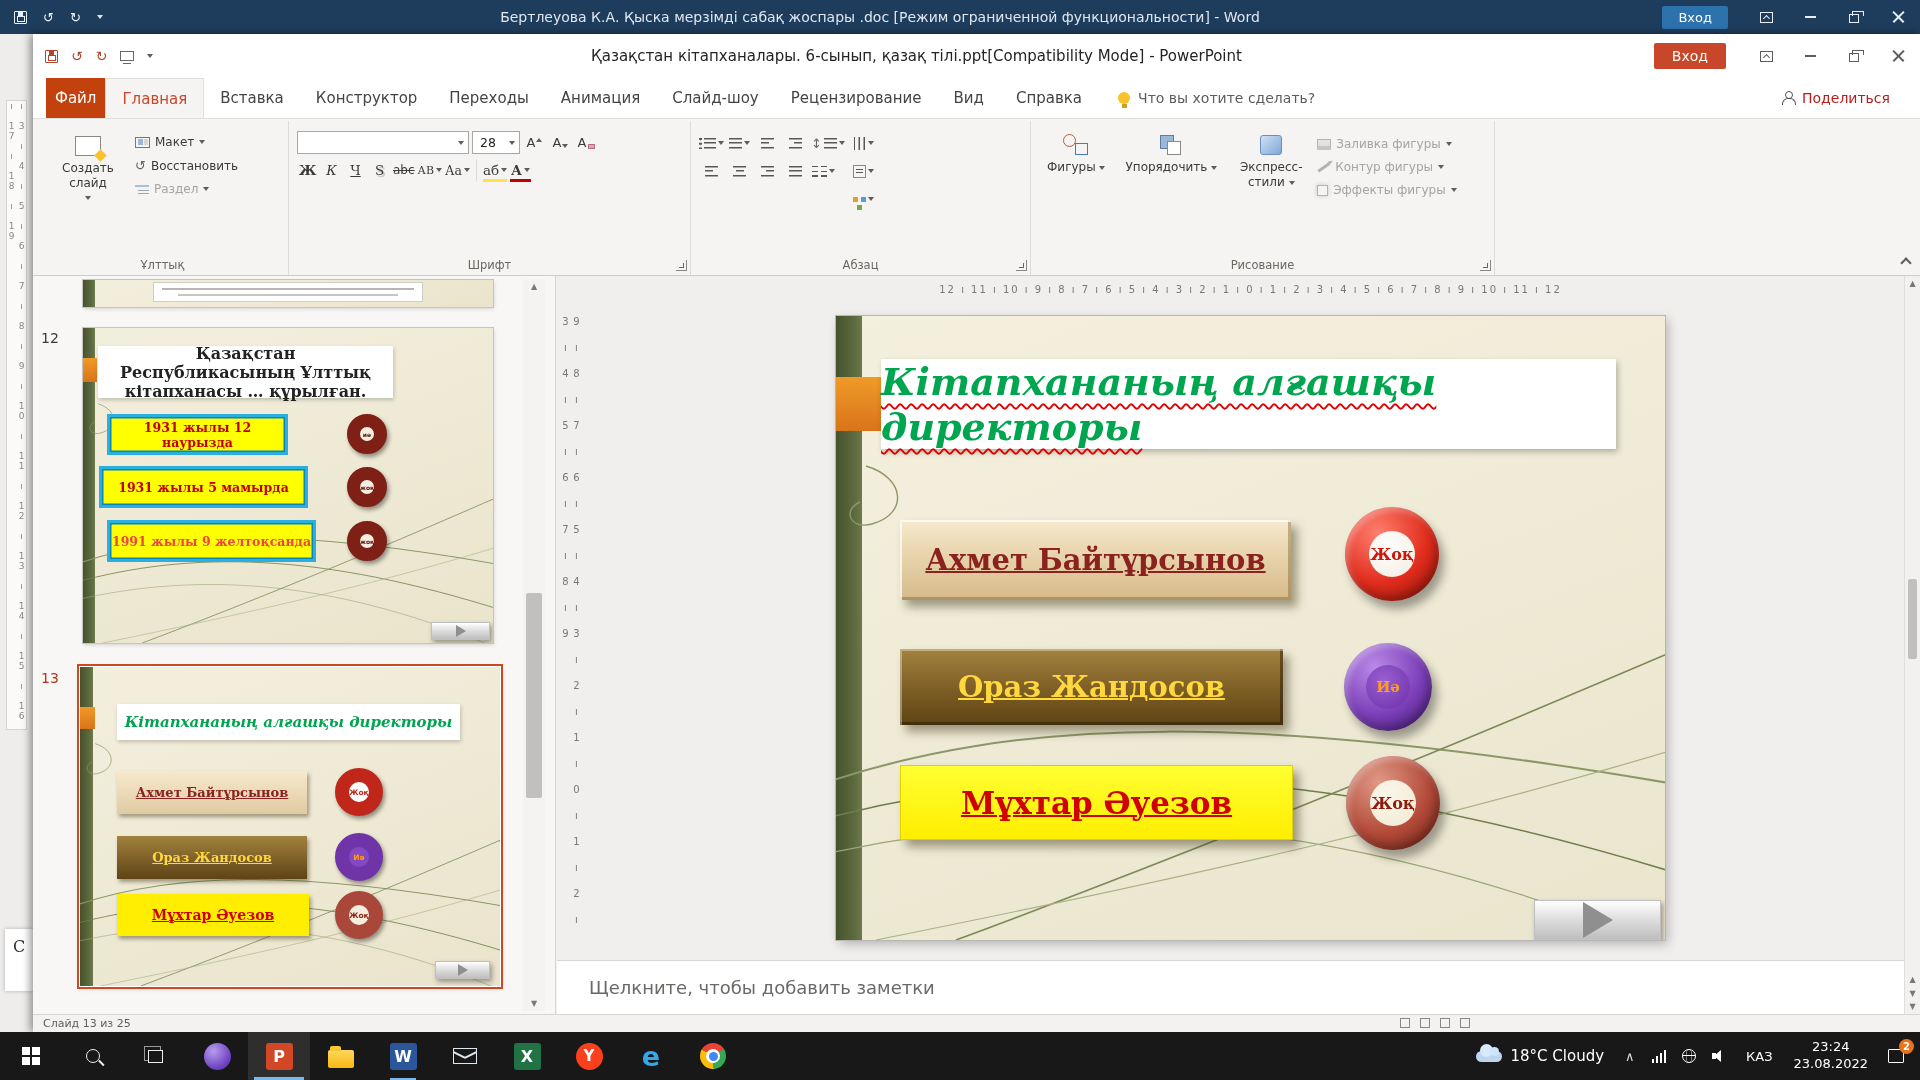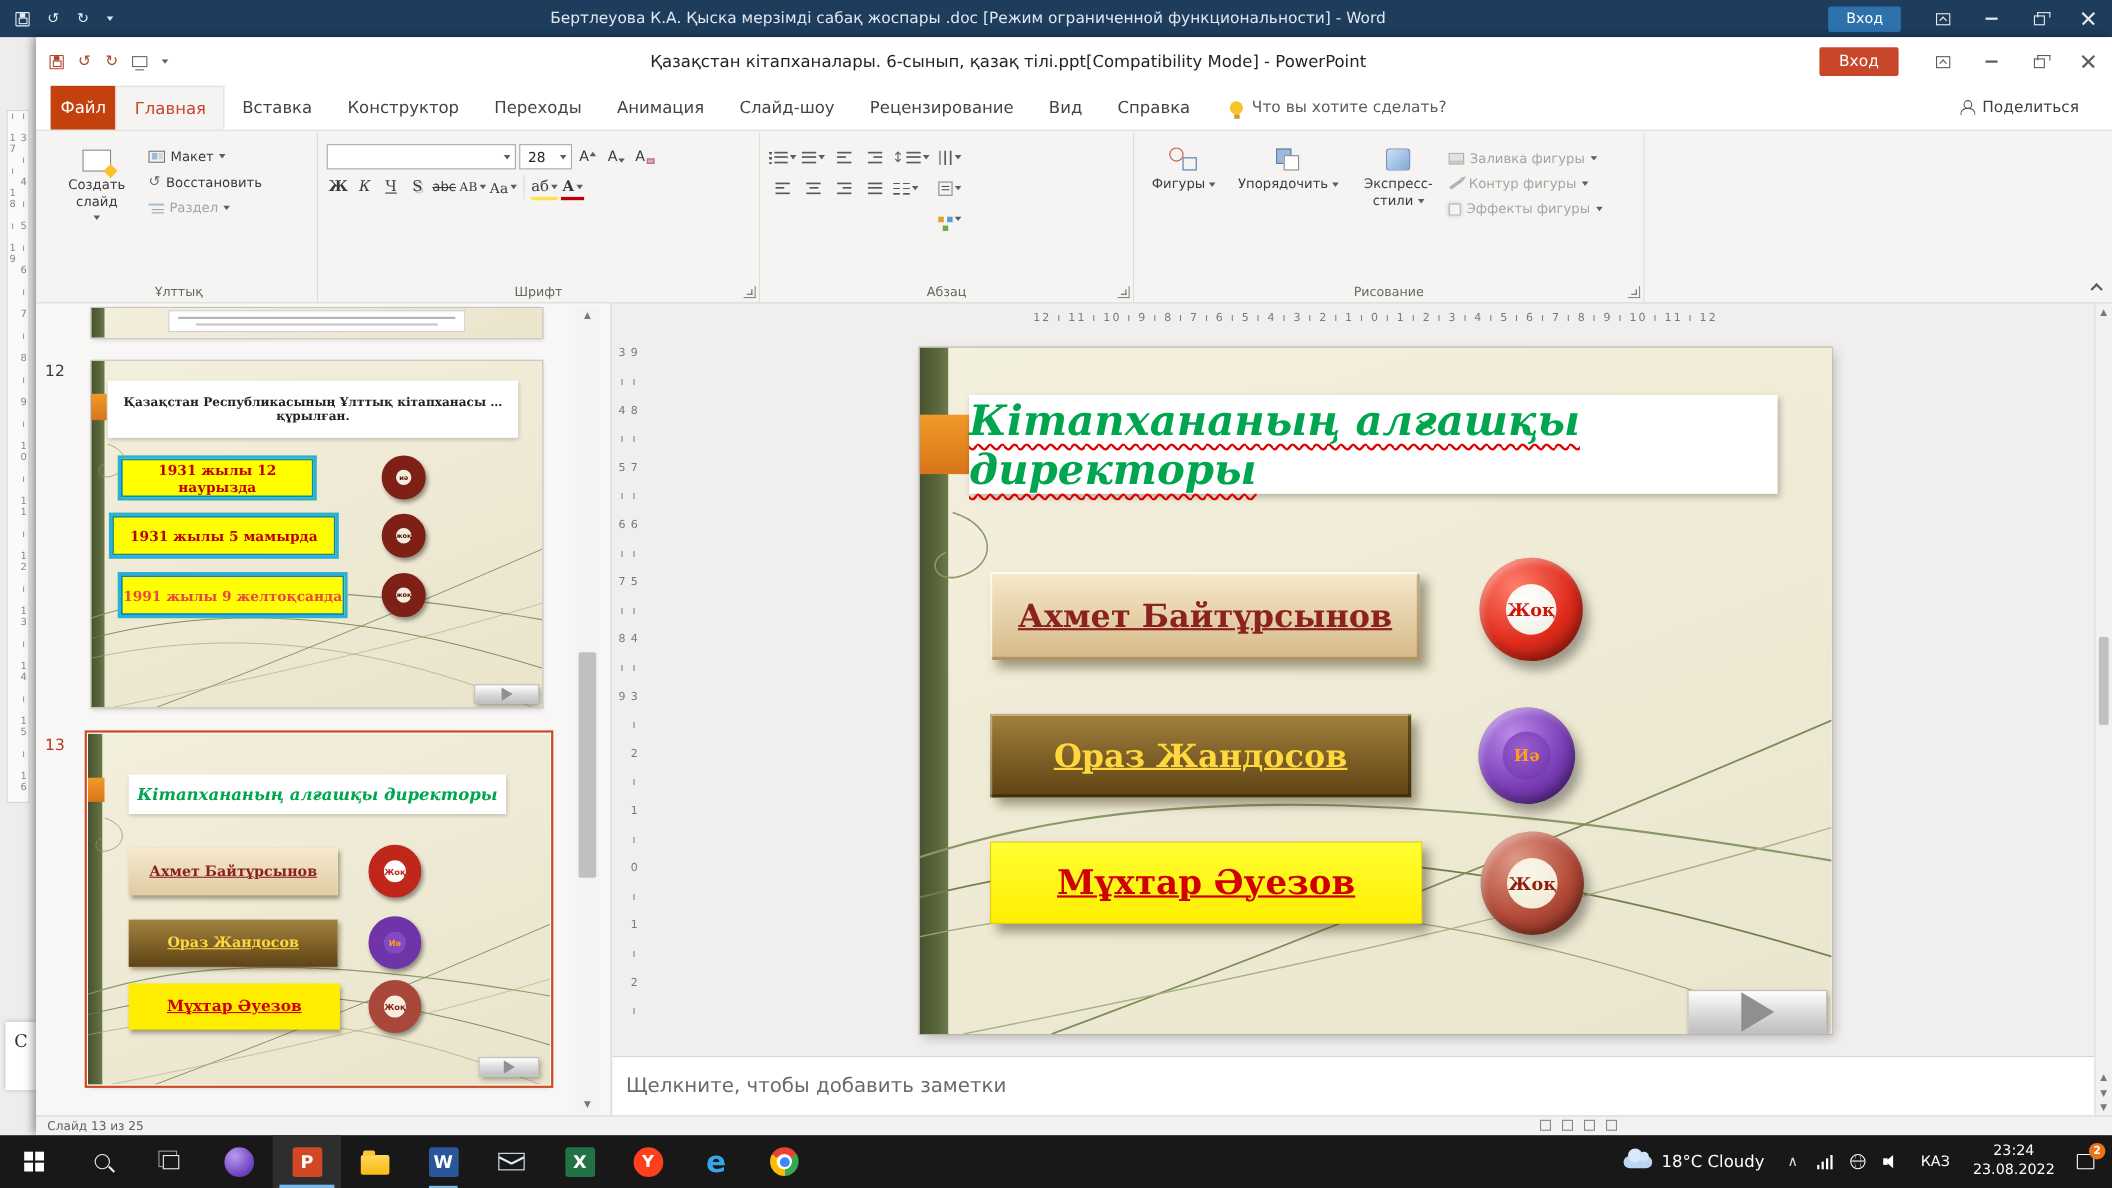--- a/index.html
+++ b/index.html
@@ -46,21 +46,21 @@
   .p-title{position:absolute;left:300px;right:420px;text-align:center;font-size:15px;color:#252423;white-space:nowrap;overflow:hidden;text-overflow:ellipsis;pointer-events:none}
   .p-controls{position:absolute;right:0;top:0;height:44px;display:flex;align-items:center}
   .p-login{background:#c8472b;color:#fff;border:none;padding:5px 18px;font-size:14px;border-radius:2px;margin-right:18px;font-family:inherit}
   .p-controls .ctl{color:#5f5d5b;height:44px}
 
   .tabs-row{position:absolute;left:0;top:44px;right:0;height:40px;background:#fff;display:flex;align-items:stretch;padding-left:13px}
   .tab{padding:0 16px;display:flex;align-items:center;font-size:15px;color:#444;white-space:nowrap}
   .tab-file{background:#c2410c;color:#fff;padding:0 9px}
   .tab.active{background:#f5f4f2;border:1px solid #e1dfdd;border-bottom:none;color:#c8472b}
   .tellme{display:flex;align-items:center;gap:8px;margin-left:20px;color:#5f5d5b;font-size:14px}
-  .share{margin-left:auto;margin-right:30px;display:flex;align-items:center;gap:7px;color:#404040;font-size:14px}
+  .share{margin-left:auto;margin-right:30px;display:flex;align-items:center;gap:7px;color:#b91c1c;font-size:14px}
 
   .ribbon{position:absolute;left:0;top:84px;right:0;height:158px;background:#f5f4f2;border-top:1px solid #e1dfdd;border-bottom:1px solid #cfcdcb;display:flex;padding:2px 0 0 4px}
   .rgroup{position:relative;border-right:1px solid #dedcda;padding:4px 8px 22px 8px;display:flex;align-items:flex-start;gap:4px}
   .glabel{position:absolute;bottom:3px;left:0;right:0;text-align:center;font-size:11.5px;color:#696763;white-space:nowrap}
   .launcher{position:absolute;right:3px;bottom:4px;width:11px;height:11px;border-right:1.4px solid #8a8886;border-bottom:1.4px solid #8a8886}
   .launcher::after{content:"";position:absolute;right:2px;bottom:2px;width:4px;height:4px;border-right:1.4px solid #696763;border-bottom:1.4px solid #696763}
   .bigbtn{display:flex;flex-direction:column;align-items:center;justify-content:flex-start;gap:5px;padding:8px 8px 0 8px;font-size:12px;color:#3b3a39;text-align:center;line-height:1.25}
   .mini-col{display:flex;flex-direction:column;gap:9px;padding-top:10px}
   .minibtn{display:flex;align-items:center;gap:5px;font-size:12px;color:#3b3a39;white-space:nowrap}
   .minibtn.disabled{color:#a6a4a2}
@@ -179,21 +179,21 @@
   .b3{background:linear-gradient(180deg,#ffff33,#ffee00);border:1px solid #e0d000;box-shadow:6px 7px 9px rgba(60,50,20,.45);color:#d00000;font-size:31px}
   .ring{position:absolute;border-radius:50%;display:flex;align-items:center;justify-content:center}
   .ring .inner{border-radius:50%;display:flex;align-items:center;justify-content:center;font-family:"DejaVu Serif","Liberation Serif",serif;font-weight:bold}
   .c1{width:94px;height:94px;background:radial-gradient(circle at 35% 28%,#ff7f6e,#e02c1c 55%,#9a170c 90%);box-shadow:5px 8px 10px rgba(0,0,0,.35),inset -3px -5px 8px rgba(0,0,0,.25),inset 3px 4px 6px rgba(255,255,255,.35)}
   .c1 .inner{width:46px;height:46px;background:radial-gradient(circle at 40% 35%,#ffffff,#f1ece0);color:#cf1608;font-size:16px}
   .c2{width:88px;height:88px;background:radial-gradient(circle at 35% 28%,#b98ae8,#7c3fb8 55%,#4e2180 90%);box-shadow:5px 8px 10px rgba(0,0,0,.35),inset -3px -5px 8px rgba(0,0,0,.25),inset 3px 4px 6px rgba(255,255,255,.35)}
   .c2 .inner{width:44px;height:44px;background:radial-gradient(circle at 40% 35%,#9a5fd0,#6c2fa8);color:#ff9d1e;font-size:15px}
   .c3{width:94px;height:94px;background:radial-gradient(circle at 35% 28%,#e09a86,#b44b3a 55%,#7c2a1c 90%);box-shadow:5px 8px 10px rgba(0,0,0,.35),inset -3px -5px 8px rgba(0,0,0,.25),inset 3px 4px 6px rgba(255,255,255,.35)}
   .c3 .inner{width:46px;height:46px;background:radial-gradient(circle at 40% 35%,#fbf7ea,#efe8d2);color:#8f1d0e;font-size:16px}
 
-  .notes{position:absolute;left:524px;right:16px;top:684px;bottom:0;background:#fff;border-top:1px solid #d8d6d4;display:flex;align-items:center;padding-left:12px;color:#6b6966;font-size:18px}
+  .notes{position:absolute;left:524px;right:16px;top:684px;bottom:0;background:#fff;border-top:1px solid #d8d6d4;display:flex;align-items:center;padding-left:32px;color:#6b6966;font-size:18px}
   .tscroll{position:absolute;left:490px;top:3px;width:22px;bottom:3px;background:#f4f3f2}
   .vscroll{position:absolute;right:0;top:0;width:16px;bottom:0;background:#f2f1f0;border-left:1px solid #e0dedc}
   .sb-thumb{position:absolute;left:3px;right:3px;background:#c1c0be;border-radius:2px}
   .sb-ar{position:absolute;left:0;right:0;text-align:center;font-size:8px;color:#7a7876}
   .statusbar{position:absolute;left:0;right:0;bottom:0;height:18px;background:#f3f2f1;border-top:1px solid #d8d6d4;display:flex;align-items:center;font-size:11px;color:#605e5c;padding-left:10px}
   .sicons{position:absolute;right:450px;top:3px;display:flex;gap:10px}
   .sicons span{width:10px;height:10px;border:1px solid #8a8886;display:inline-block}
 
   
   .taskbar{position:absolute;left:0;top:1032px;width:1920px;height:48px;background:#181818;display:flex;align-items:stretch;z-index:50}
@@ -531,21 +531,21 @@
           <div class="t11box"></div>
         </div>
 
         <div class="tnum" style="left:8px;top:54px">12</div>
         <div class="thumb" style="left:50px;top:52px;width:410px;height:315px">
           <div class="band" style="width:12px"></div>
           <svg class="swirl" viewBox="0 0 829 624" preserveAspectRatio="none">
               <use href="#swirls"></use>
             </svg>
           <div class="orange-sq" style="left:0;top:30px;width:14px;height:24px"></div>
-          <div class="wtitle" style="left:15px;top:18px;width:373px;height:52px;font-family:'DejaVu Serif',serif;font-weight:bold;font-size:11px;color:#222;padding:0 8px">Қазақстан Республикасының Ұлттық кітапханасы … құрылған.</div>
+          <div class="wtitle" style="left:15px;top:18px;width:295px;height:52px;font-family:'DejaVu Serif',serif;font-weight:bold;font-size:16px;color:#222;padding:0 8px">Қазақстан Республикасының Ұлттық кітапханасы … құрылған.</div>
           <div class="qbox cyanbox" style="left:24px;top:86px;width:181px;height:41px;font-size:12.5px;color:#c00000">1931 жылы 12 наурызда</div>
           <div class="qbox cyanbox" style="left:16px;top:138px;width:209px;height:42px;font-size:12.5px;color:#c00000">1931 жылы 5 мамырда</div>
           <div class="qbox cyanbox" style="left:24px;top:192px;width:209px;height:42px;font-size:12.5px;color:#ef4444">1991 жылы 9 желтоқсанда</div>
           <div class="mring" style="left:264px;top:86px;width:40px;height:40px;border:13px solid #7e2016;background:#f3eee0;color:#5a120a;font-size:6px">иә</div>
           <div class="mring" style="left:264px;top:139px;width:40px;height:40px;border:13px solid #7e2016;background:#f3eee0;color:#5a120a;font-size:6px">жоқ</div>
           <div class="mring" style="left:264px;top:193px;width:40px;height:40px;border:13px solid #7e2016;background:#f3eee0;color:#5a120a;font-size:6px">жоқ</div>
           <div class="nextbtn" style="left:348px;top:294px;width:59px;height:18px">
               <span class="tri"></span>
             </div>
         </div>

